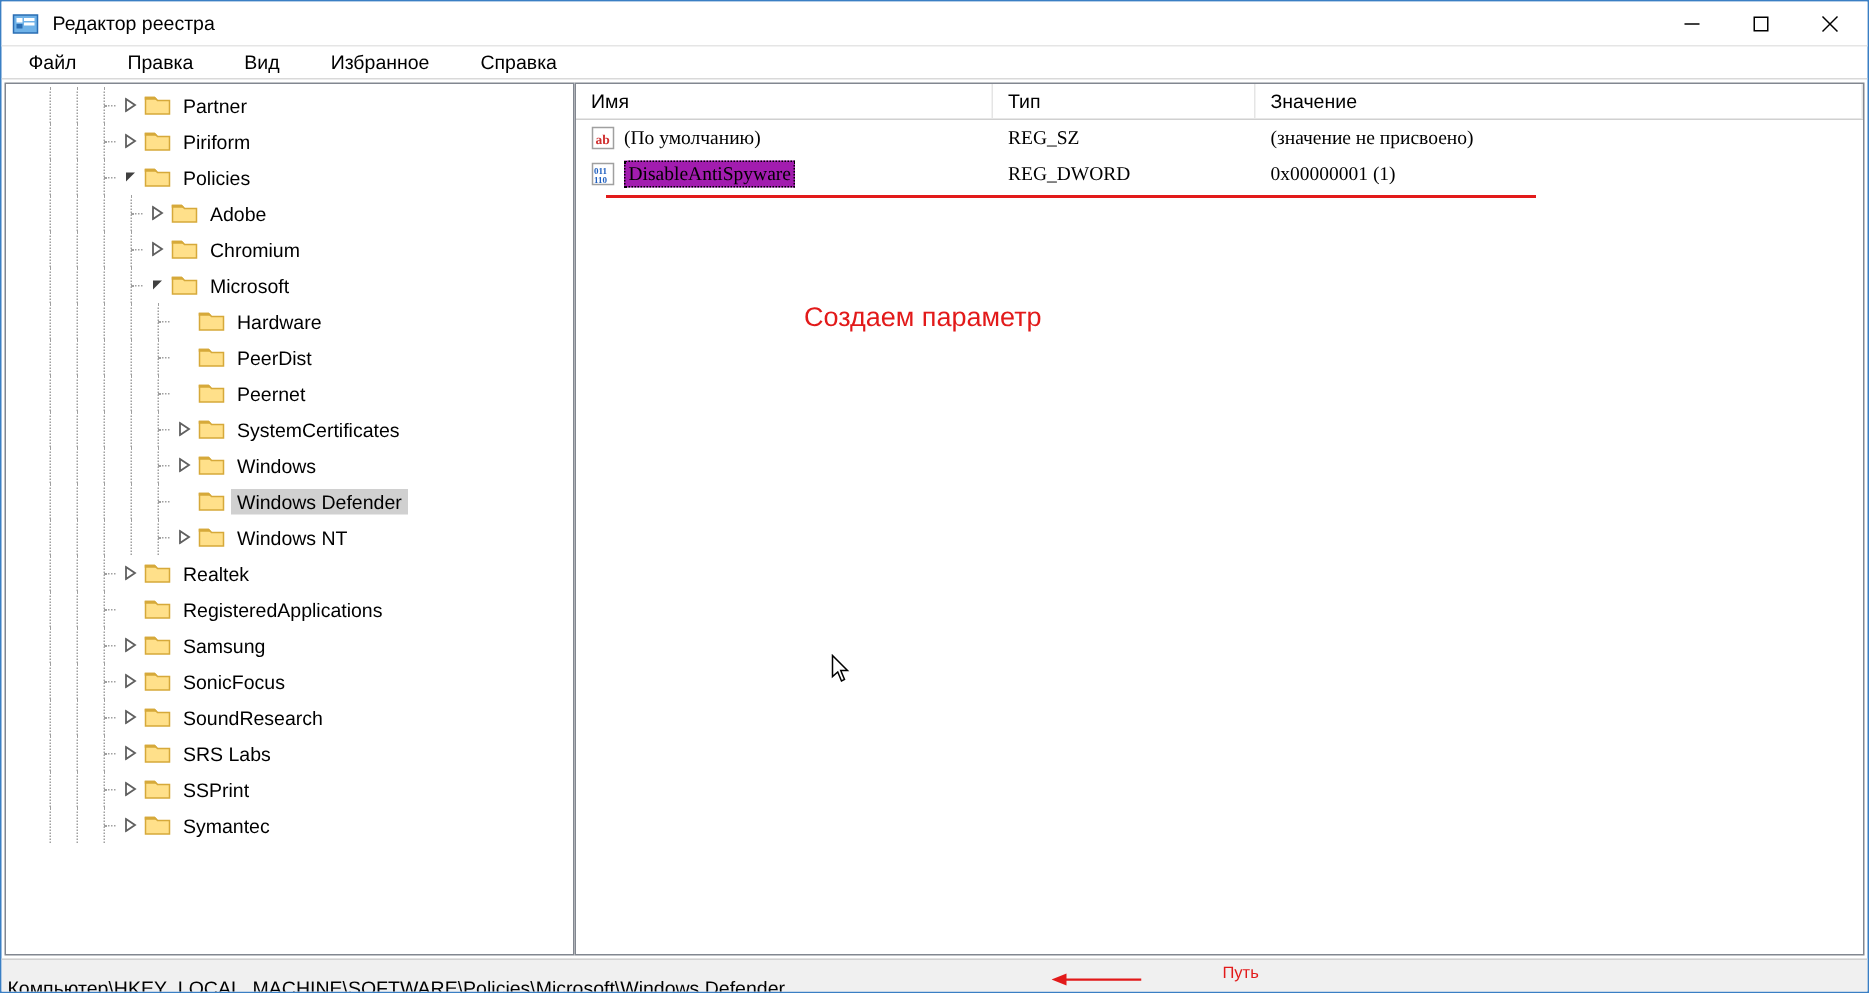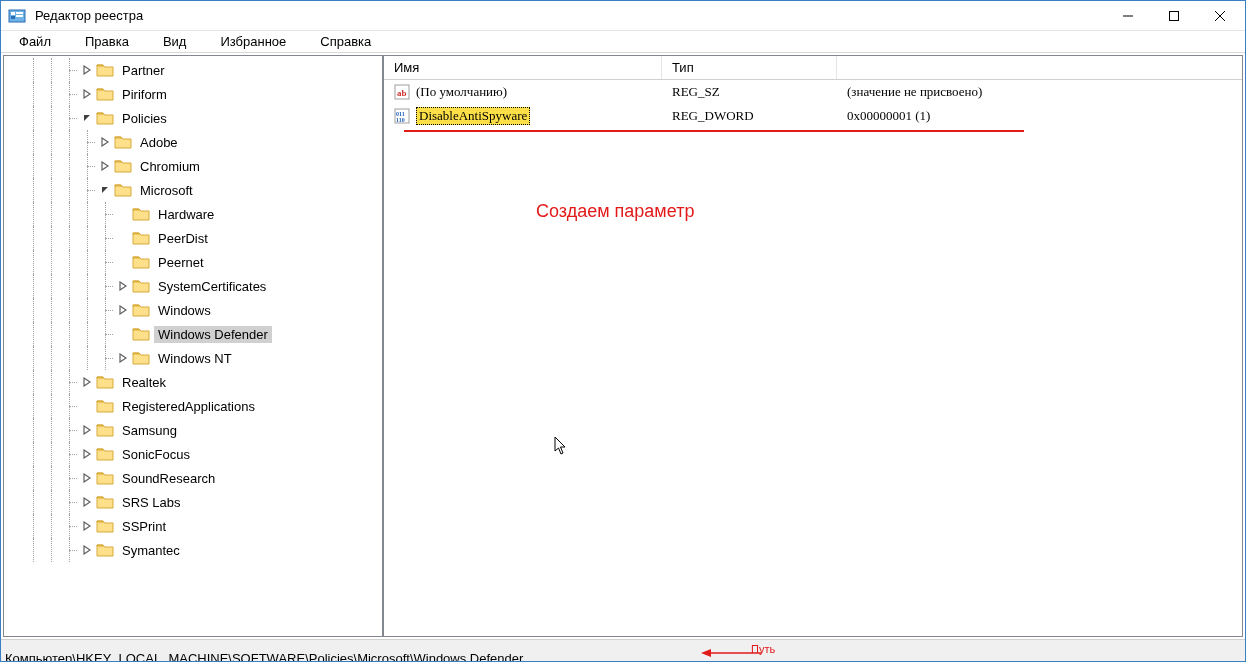--- a/index.html
+++ b/index.html
@@ -134,21 +134,21 @@
     gap:6px;
   }
   .val-icon {
     width:16px;height:16px;
     display:flex;align-items:center;justify-content:center;
     flex:0 0 16px;
   }
   .rename-box {
     border:1px dotted #000;
     padding: 0 2px;
-    background:#fde047;
+    background:#a21caf;
   }
   .red-underline {
     position:absolute;
     height:2px;
     background:#e21a1a;
   }
   .annotation-text {
     position:absolute;
     color:#e21a1a;
     font-size:18px;
@@ -668,20 +668,21 @@
           </span>
           <span class="label">Symantec</span>
         </div>
       </div>
   </div>
 
   <div class="list-panel">
     <div class="list-header">
       <div class="col col-name">Имя</div>
       <div class="col col-type">Тип</div>
+      <div class="col col-val">Значение</div>
     </div>
     <div class="list-body" id="list-body">
         <div class="list-row">
           <div class="cell col-name">
             <span class="val-icon">
               <svg width="16" height="16">
                 <rect x="1" y="1" width="14" height="14" fill="#fff" stroke="#a0a0a0"></rect>
                 <text x="3" y="12" font-size="9" font-weight="bold" fill="#d03030">ab</text>
               </svg>
             </span>
@@ -718,21 +719,21 @@
   </div>
 </div>
 
 <div class="statusbar">
   <span>Компьютер\HKEY_LOCAL_MACHINE\SOFTWARE\Policies\Microsoft\Windows Defender</span>
   <div class="status-underline" style="width:660px;"></div>
   <svg class="status-arrow" style="left:700px;top:8px;" width="60" height="10">
     <line x1="60" y1="5" x2="8" y2="5" stroke="#e21a1a" stroke-width="1.5"></line>
     <polygon points="0,5 10,1 10,9" fill="#e21a1a"></polygon>
   </svg>
-  <span class="annotation-small" style="left:750px;top:3px;">Путь</span>
+  <span class="annotation-small" style="left:814px;top:3px;">Путь</span>
   <span class="grip">
     <svg width="12" height="12">
         <circle cx="10" cy="10" r="1" fill="#888"></circle>
         <circle cx="6" cy="10" r="1" fill="#888"></circle>
         <circle cx="10" cy="6" r="1" fill="#888"></circle>
         <circle cx="2" cy="10" r="1" fill="#888"></circle>
         <circle cx="6" cy="6" r="1" fill="#888"></circle>
         <circle cx="10" cy="2" r="1" fill="#888"></circle>
       </svg>
   </span>

